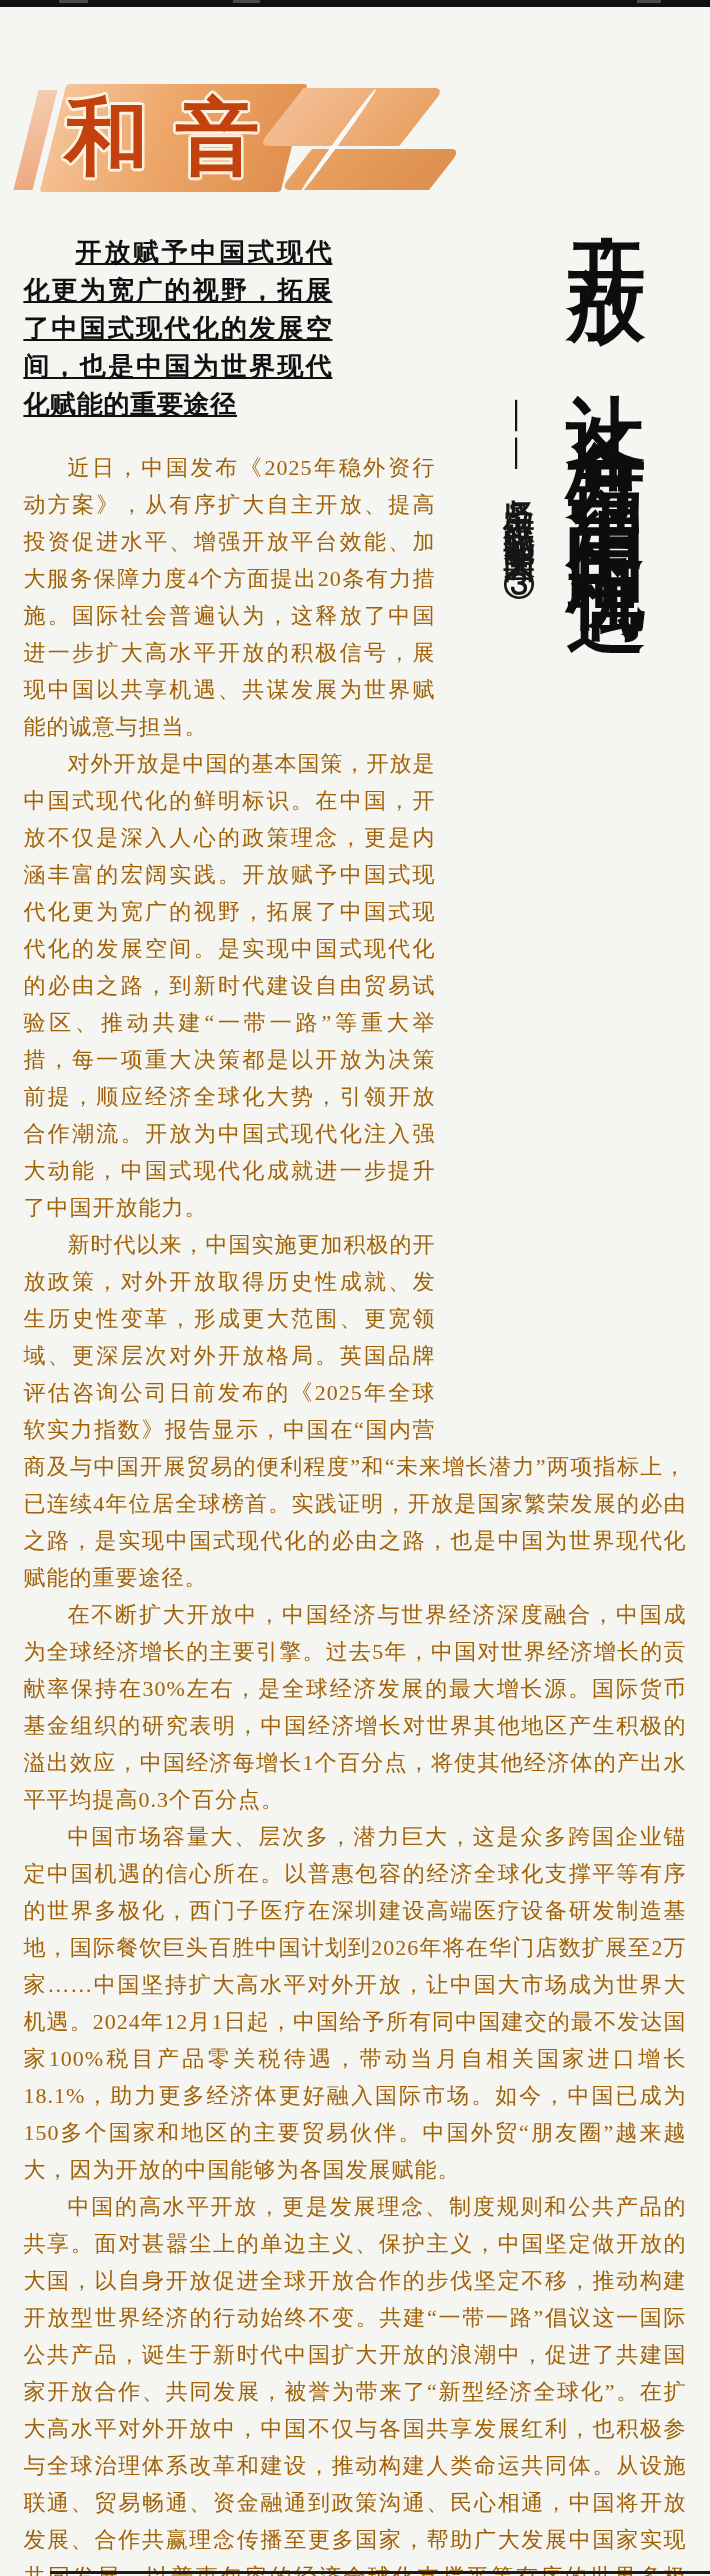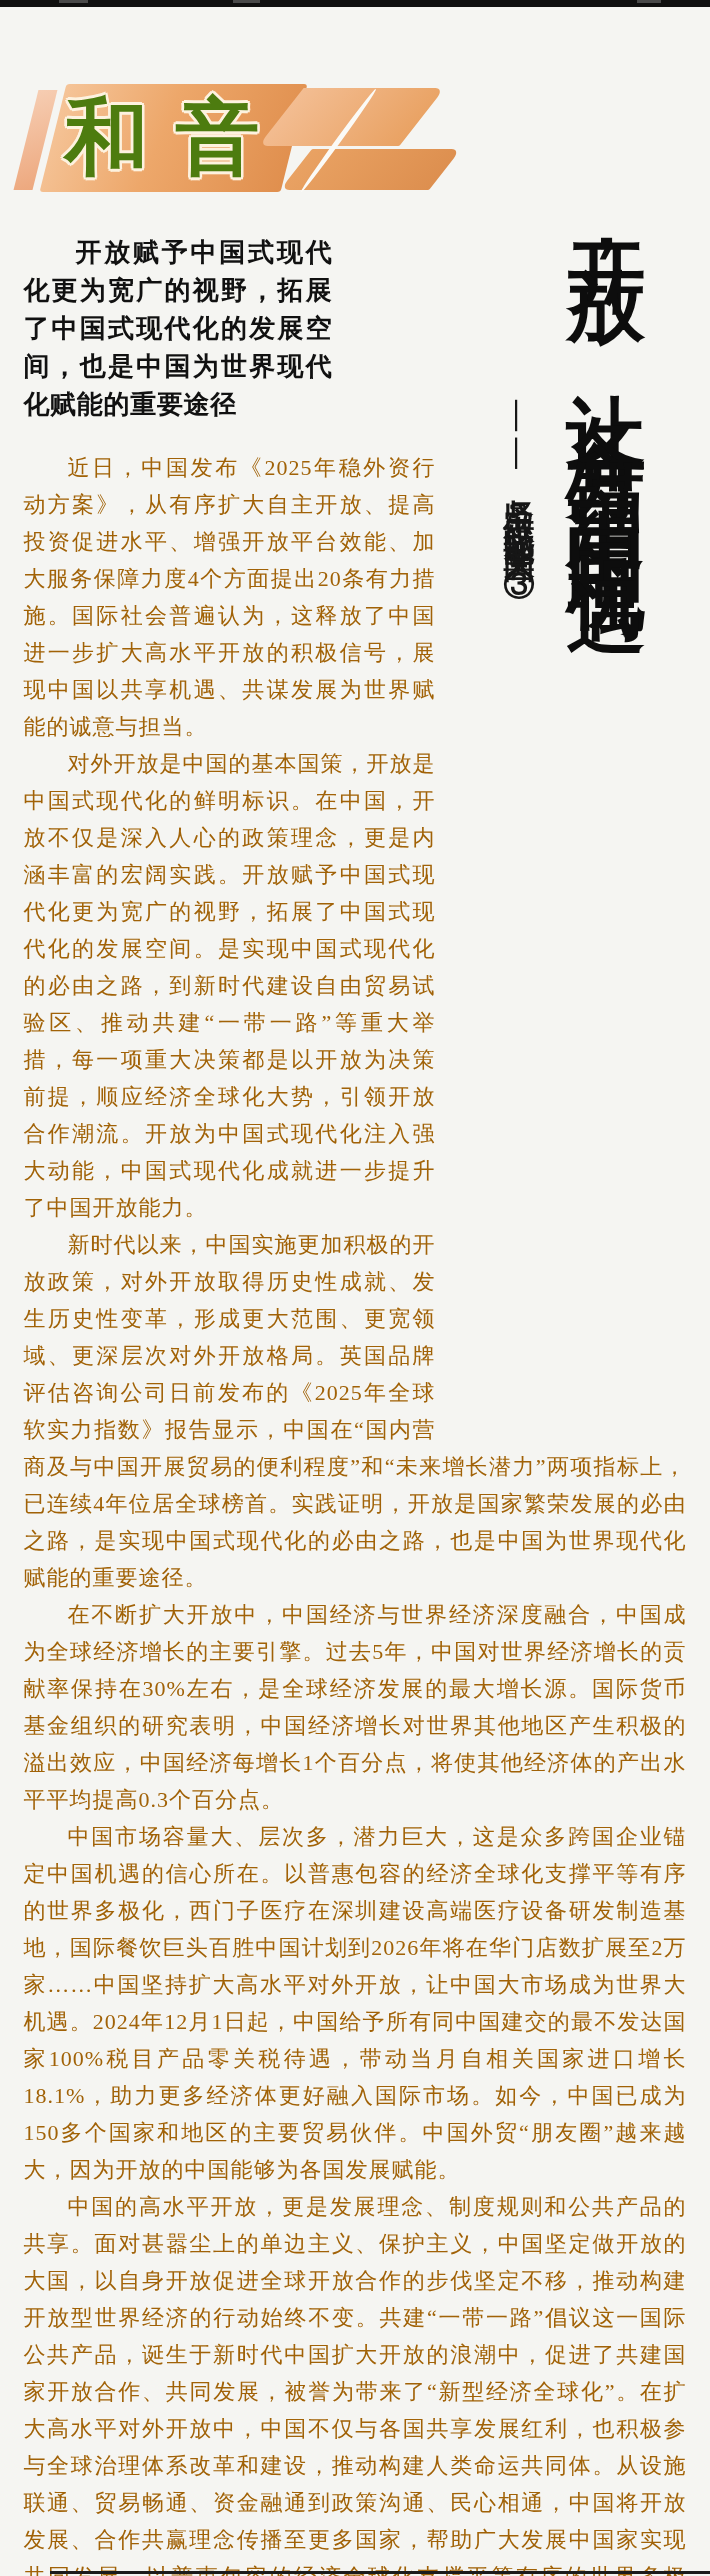--- a/index.html
+++ b/index.html
@@ -104,39 +104,40 @@
     background: #fbfaf6;
   }
   .logo-text {
     position: absolute;
     left: 41px; top: 8px;
     font-family: "Liberation Sans", sans-serif;
     font-weight: 900;
     font-size: 84px;
     line-height: 94px;
     letter-spacing: 27px;
-    color: #4d7c0f;
+    color: #c2410c;
     text-shadow:
       2.7px 0 0 #fdf2df, -2.7px 0 0 #fdf2df,
       0 2.7px 0 #fdf2df, 0 -2.7px 0 #fdf2df,
       2px 2px 0 #fdf2df, -2px 2px 0 #fdf2df,
       2px -2px 0 #fdf2df, -2px -2px 0 #fdf2df;
   }
   
   .intro {
     width: 309px;
     font-family: "Liberation Sans", sans-serif;
     font-weight: 700;
     font-size: 26px;
     line-height: 38px;
     letter-spacing: 0.7px;
     text-align: justify;
     text-indent: 2em;
     color: #111;
     margin: 0 0 25.4px 0;
+    text-decoration: underline;
   }
   
   .article p {
     margin: 0;
     font-size: 22px;
     line-height: 37px;
     letter-spacing: 1px;
     text-align: justify;
     text-indent: 2em;
     color: #a16207;

